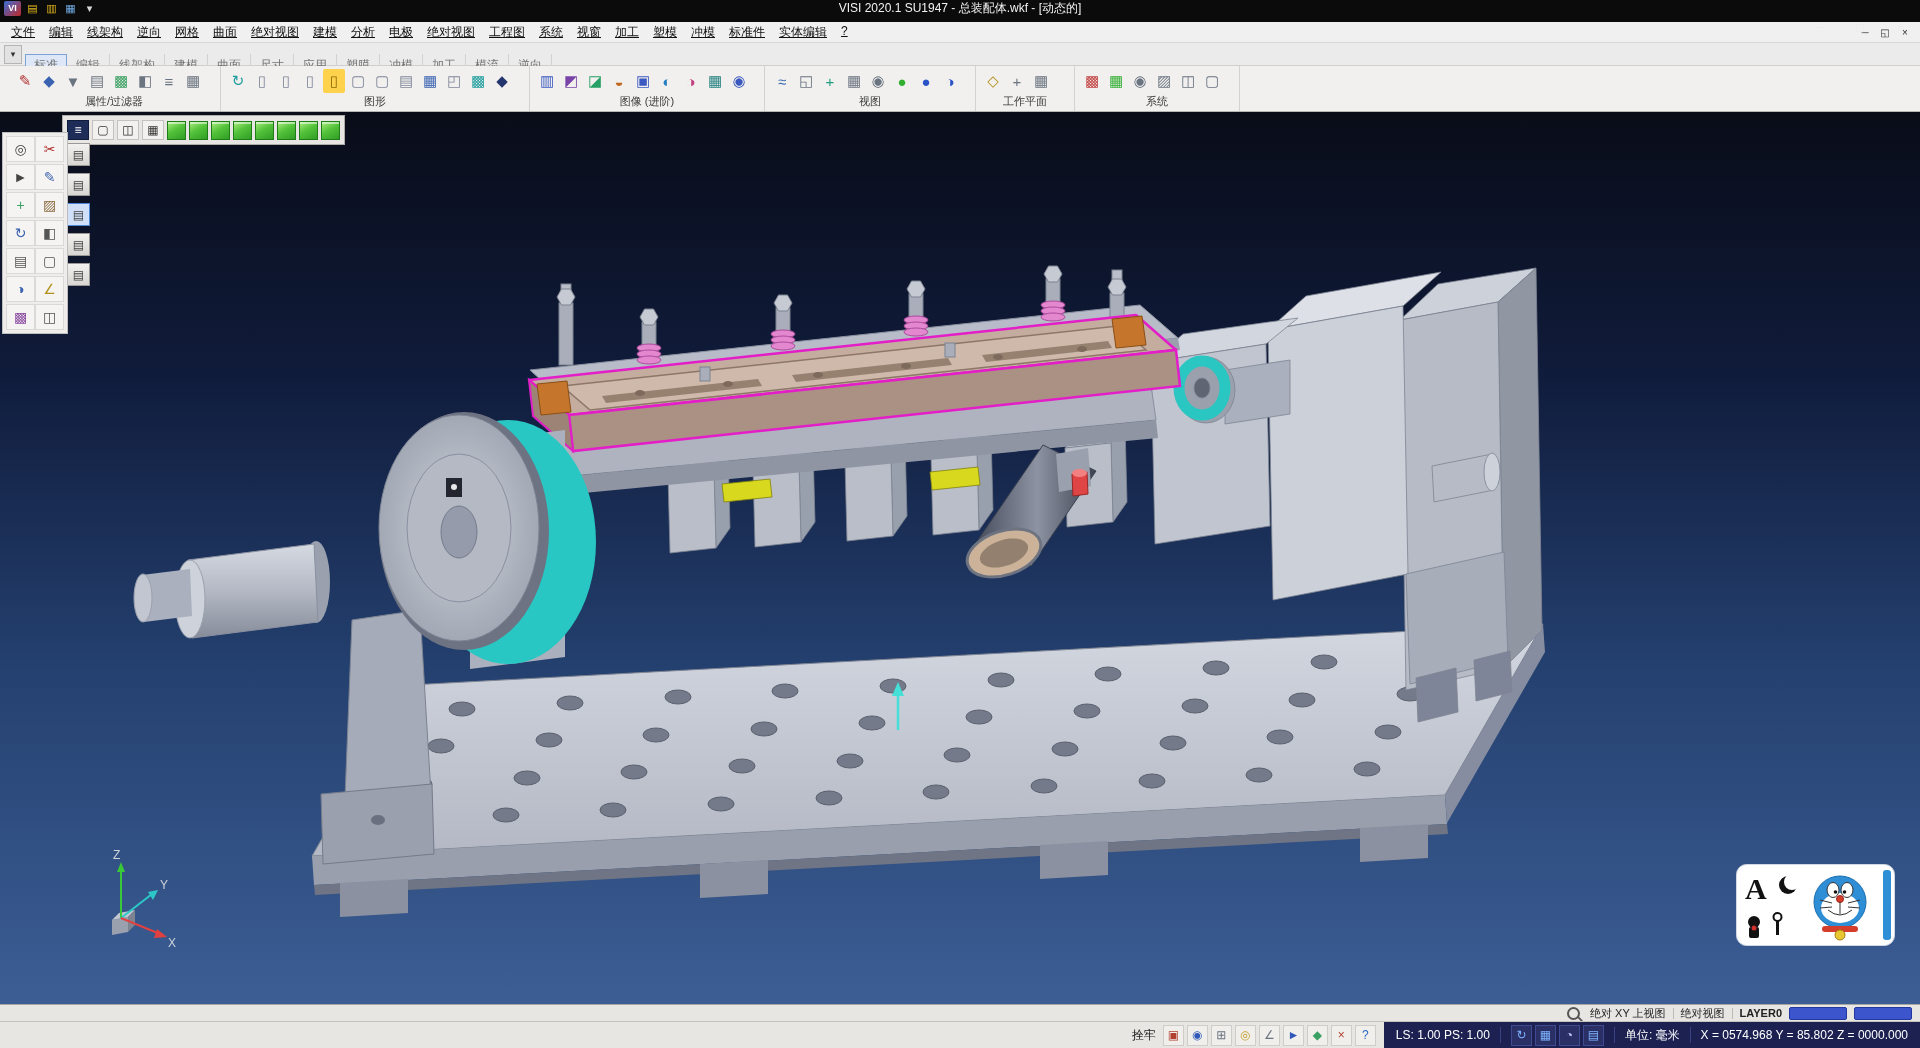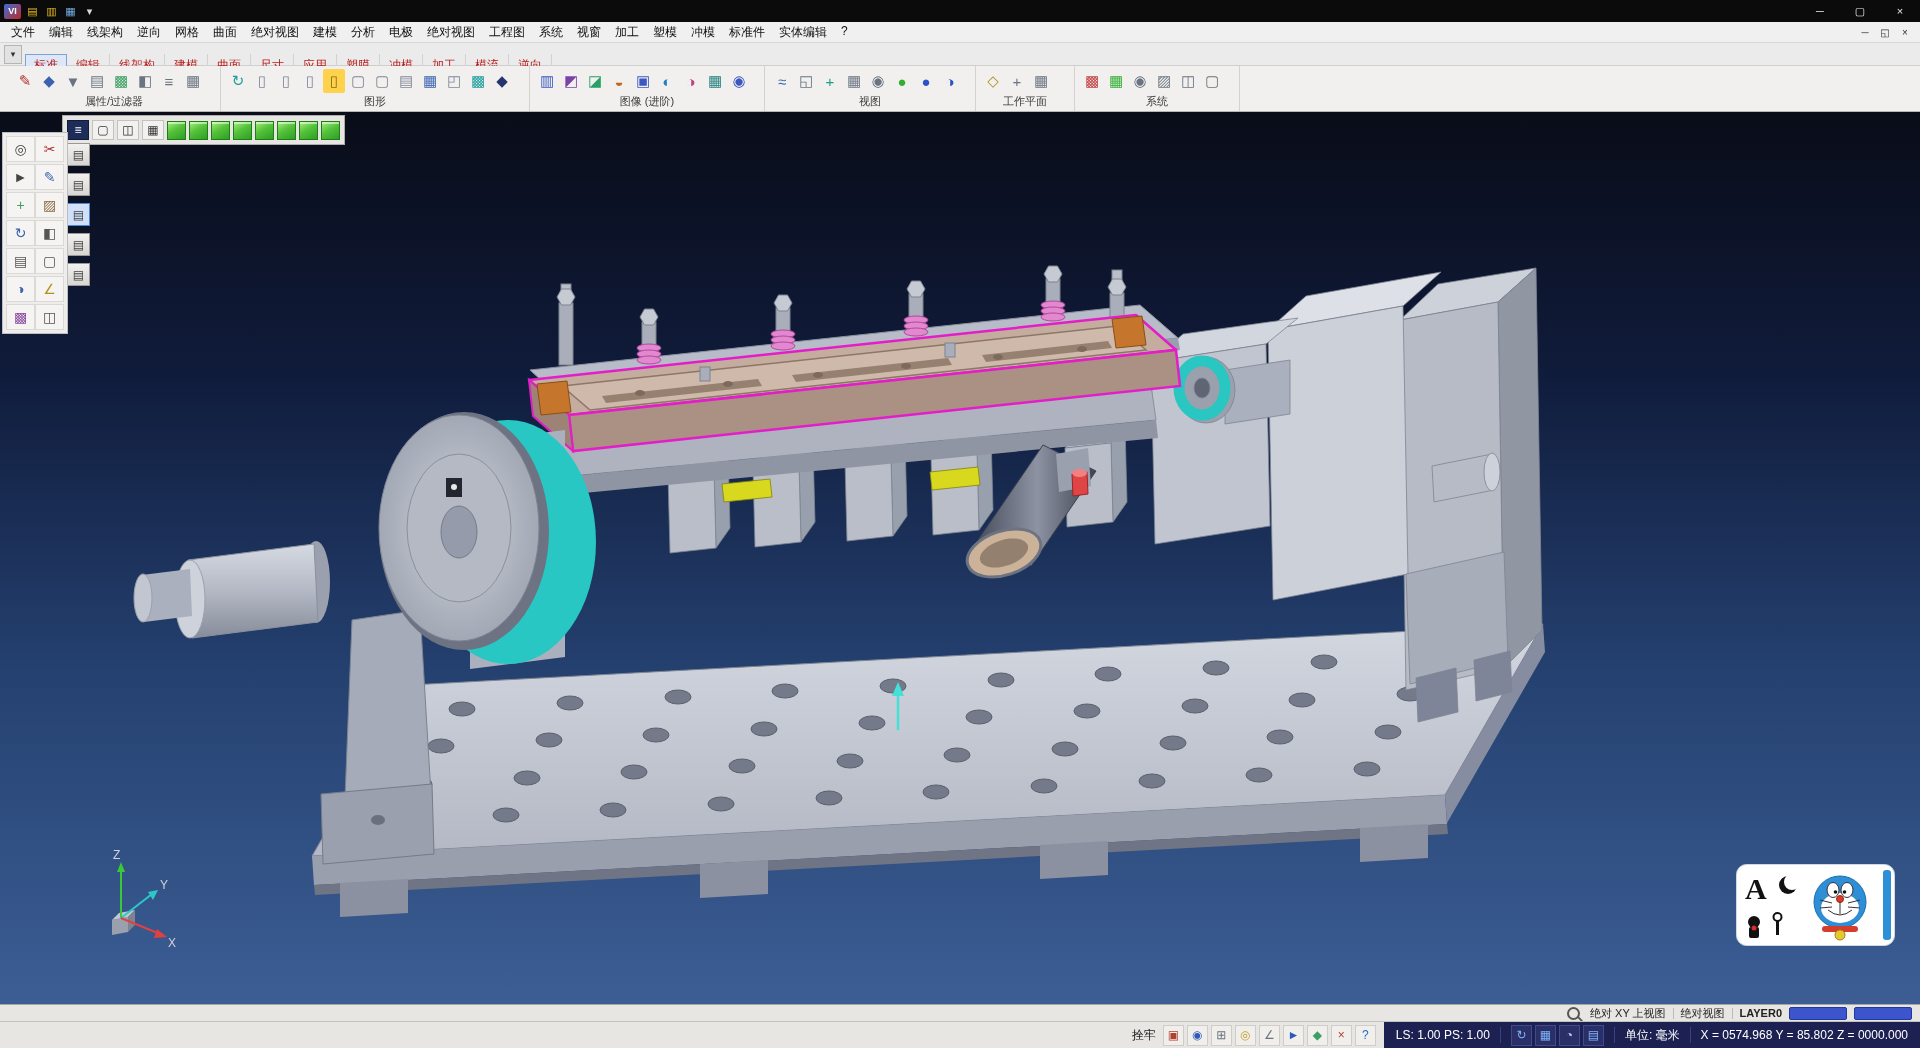--- a/index.html
+++ b/index.html
@@ -1,44 +1,44 @@
 <!DOCTYPE html>
 <html><head>
 <meta charset="utf-8">
 <style>
   html,body{margin:0;padding:0;}
   body{width:1920px;height:1048px;position:relative;overflow:hidden;background:#000;
        font-family:"Liberation Sans",sans-serif;font-size:12px;}
   
   .titlebar{position:absolute;left:0;top:0;width:100%;height:22px;background:#0b0b0b;
-            display:flex;align-items:center;color:#fff;}
+            display:flex;color:#fff;flex-direction:column;}
   .tb-left{display:flex;align-items:center;gap:3px;padding-left:4px;z-index:2;}
   .logo{width:17px;height:15px;background:linear-gradient(135deg,#3a6fd8 0%,#c02828 100%);
         color:#fff;font-size:9px;font-weight:bold;display:flex;align-items:center;
         justify-content:center;border-radius:2px;}
   .qa-wrap{display:flex;gap:2px;}
   .qa-icon{width:17px;height:16px;display:flex;align-items:center;justify-content:center;font-size:11px;}
   .tb-title{position:absolute;left:0;right:0;text-align:center;font-size:12px;color:#f2f2f2;pointer-events:none;}
   .tb-controls{margin-left:auto;display:flex;z-index:2;}
   .tb-btn{width:40px;height:22px;display:flex;align-items:center;justify-content:center;
           font-size:11px;color:#eaeaea;}
   
   .menubar{position:absolute;top:22px;height:21px;width:100%;background:#f0f0f0;
            border-bottom:1px solid #d7d7d7;display:flex;align-items:center;color:#111;box-sizing:border-box;}
   .menu-items{display:flex;padding-left:4px;}
-  .menu-item{padding:2px 7px;white-space:nowrap;}
+  .menu-item{padding:2px 7px;white-space:nowrap;text-decoration:underline;}
   .child-controls{margin-left:auto;display:flex;padding-right:5px;color:#333;}
   .cc-btn{width:20px;text-align:center;font-size:10px;}
   
   .tabrow{position:absolute;top:43px;height:23px;width:100%;background:#ebebeb;
           border-bottom:1px solid #cfcfcf;display:flex;align-items:center;box-sizing:border-box;}
   .tab-caret{width:16px;height:17px;margin:0 3px 0 4px;border:1px solid #b5b5b5;background:#e2e2e2;
              display:flex;align-items:center;justify-content:center;font-size:9px;color:#333;}
   .tabs{display:flex;align-items:center;height:100%;}
-  .tab{padding:3px 9px;border-right:1px solid #d2d2d2;color:#b91c1c;white-space:nowrap;margin-top:22px;}
+  .tab{padding:3px 9px;border-right:1px solid #d2d2d2;color:#737373;white-space:nowrap;margin-top:22px;}
   .tab.active{background:#dde7f7;border:1px solid #7da2d6;padding:2px 8px;}
   
   .ribbon{position:absolute;top:66px;height:46px;width:100%;background:#f1f0ee;
           border-bottom:1px solid #b5b5b5;display:flex;align-items:stretch;padding-left:8px;box-sizing:border-box;}
   .rgroup{display:flex;flex-direction:column;justify-content:space-between;
           padding:3px 6px 1px;border-right:1px solid #d4d2ce;}
   .ricons{display:flex;gap:2px;align-items:center;}
   .ricon{width:22px;height:24px;display:flex;align-items:center;justify-content:center;
          font-size:15px;border-radius:2px;}
   .rlabel{text-align:center;font-size:11px;color:#3a3a3a;padding:1px 0;}
@@ -91,20 +91,21 @@
 <div class="titlebar">
   <div class="tb-left">
     <span class="logo">VI</span>
     <span class="qa-wrap">
         <span class="qa-icon" style="color: rgb(227, 183, 31);">▤</span>
         <span class="qa-icon" style="color: rgb(227, 183, 31);">▥</span>
         <span class="qa-icon" style="color: rgb(111, 168, 224);">▦</span>
         <span class="qa-icon" style="color: rgb(216, 216, 216);">▾</span>
       </span>
   </div>
+  <div class="tb-title">VISI 2020.1 SU1947 - 总装配体.wkf - [动态的]</div>
   <div class="tb-controls">
       <span class="tb-btn">─</span>
       <span class="tb-btn">▢</span>
       <span class="tb-btn">×</span>
     </div>
 </div>
 
 <div class="menubar">
   <div class="menu-items">
       <span class="menu-item">文件</span>

